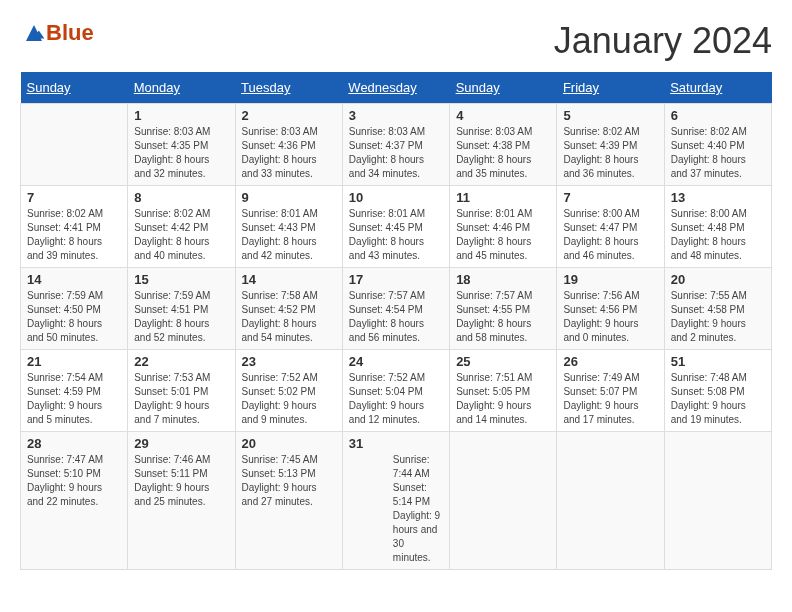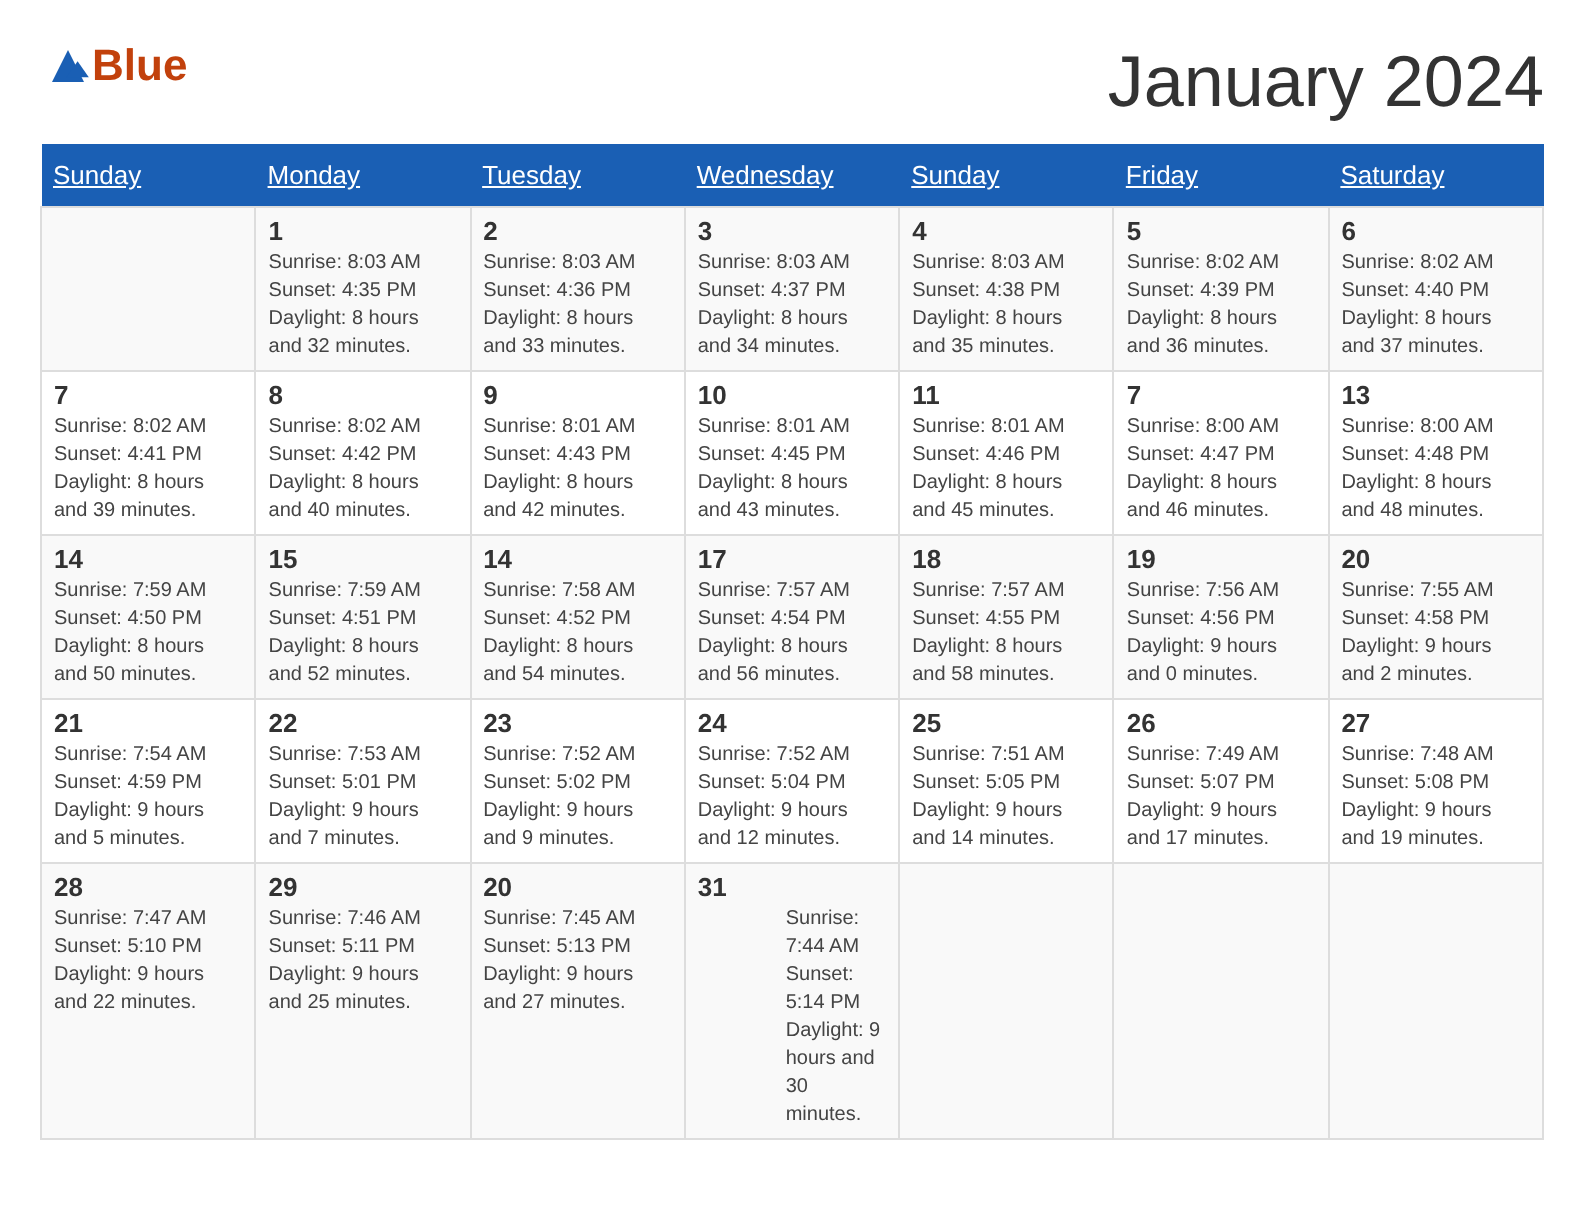--- a/index.html
+++ b/index.html
@@ -282,21 +282,21 @@
 Sunset: 5:05 PM
 Daylight: 9 hours and 14 minutes.</div>
         </td>
         <td>
           <span class="day-number">26</span>
           <div class="day-info" style="white-space: pre-line;">Sunrise: 7:49 AM
 Sunset: 5:07 PM
 Daylight: 9 hours and 17 minutes.</div>
         </td>
         <td>
-          <span class="day-number">27</span>
+          <span class="day-number">51</span>
           <div class="day-info" style="white-space: pre-line;">Sunrise: 7:48 AM
 Sunset: 5:08 PM
 Daylight: 9 hours and 19 minutes.</div>
         </td>
       </tr>
       <tr>
         <td>
           <span class="day-number">28</span>
           <div class="day-info" style="white-space: pre-line;">Sunrise: 7:47 AM
 Sunset: 5:10 PM

